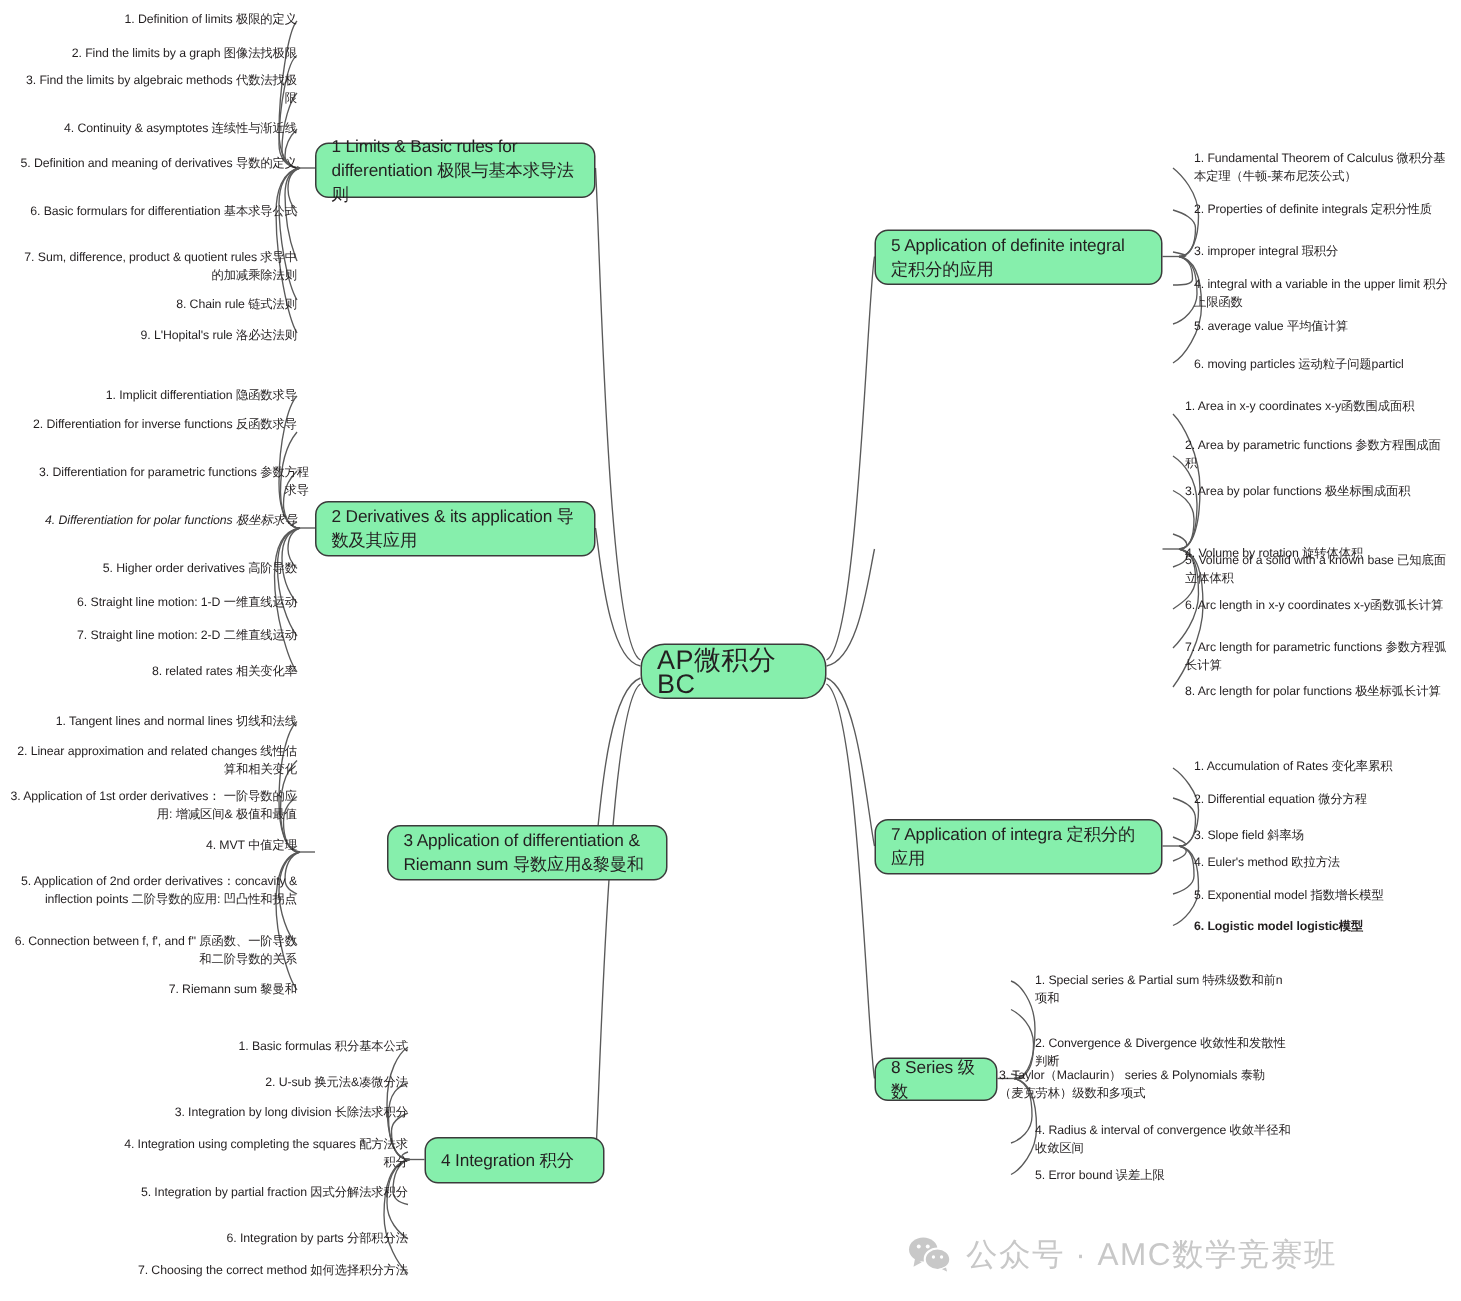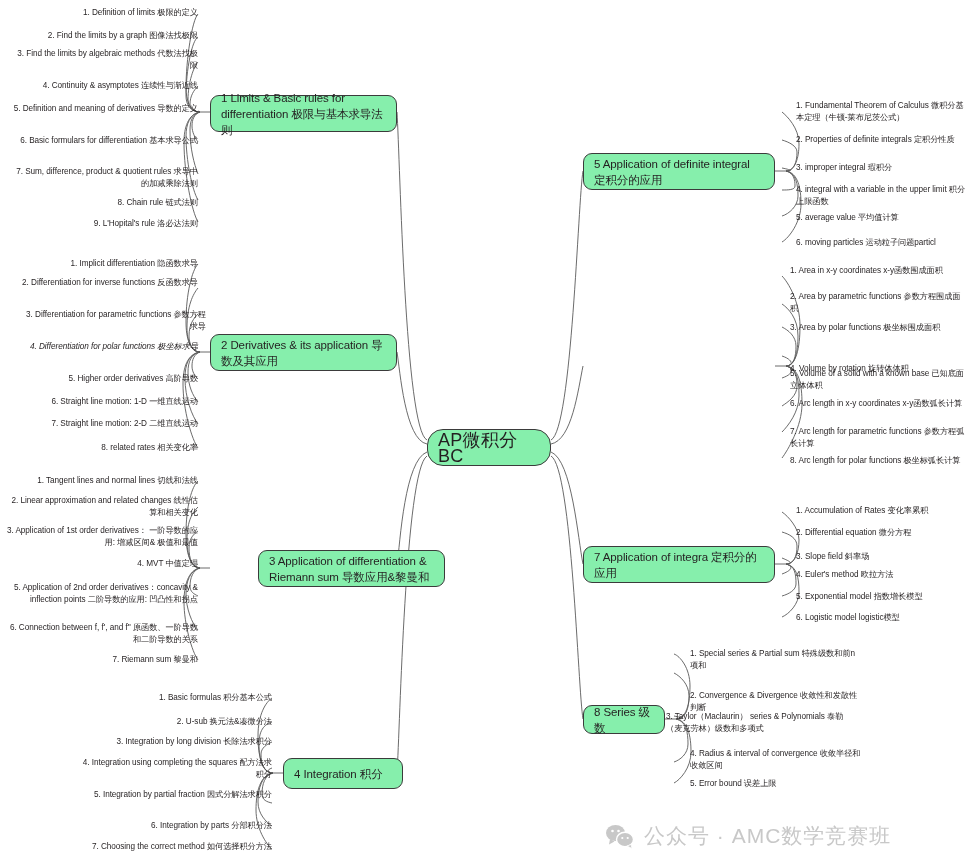--- a/index.html
+++ b/index.html
@@ -262,21 +262,21 @@
   <div class="leaf r" style="left:790px;top:426px;width:178px;">7. Arc length for parametric functions 参数方程弧长计算</div>
   <div class="leaf r" style="left:790px;top:455px;width:178px;">8. Arc length for polar functions 极坐标弧长计算</div>
 
   <div class="node" style="left:583px;top:546px;width:192px;height:37px;">7 Application of integra 定积分的应用</div>
 
   <div class="leaf r" style="left:796px;top:505px;width:172px;">1. Accumulation of Rates 变化率累积</div>
   <div class="leaf r" style="left:796px;top:527px;width:172px;">2. Differential equation 微分方程</div>
   <div class="leaf r" style="left:796px;top:551px;width:172px;">3. Slope field 斜率场</div>
   <div class="leaf r" style="left:796px;top:569px;width:172px;">4. Euler's method 欧拉方法</div>
   <div class="leaf r" style="left:796px;top:591px;width:172px;">5. Exponential model 指数增长模型</div>
-  <div class="leaf r" style="left:796px;top:612px;width:172px;">6. Logistic model logistic模型</div>
+  <div class="leaf r" style="left:796px;top:612px;width:172px;font-weight:bold;">6. Logistic model logistic模型</div>
 
   <div class="node" style="left:583px;top:705px;width:82px;height:29px;">8 Series 级数</div>
 
   <div class="leaf r" style="left:690px;top:648px;width:172px;">1. Special series &amp; Partial sum 特殊级数和前n项和</div>
   <div class="leaf r" style="left:690px;top:690px;width:172px;">2. Convergence &amp; Divergence 收敛性和发散性判断</div>
   <div class="leaf r" style="left:666px;top:711px;width:180px;">3. Taylor（Maclaurin） series &amp; Polynomials 泰勒（麦克劳林）级数和多项式</div>
   <div class="leaf r" style="left:690px;top:748px;width:172px;">4. Radius &amp; interval of convergence 收敛半径和收敛区间</div>
   <div class="leaf r" style="left:690px;top:778px;width:172px;">5. Error bound 误差上限</div>
 
   <div id="watermark">

